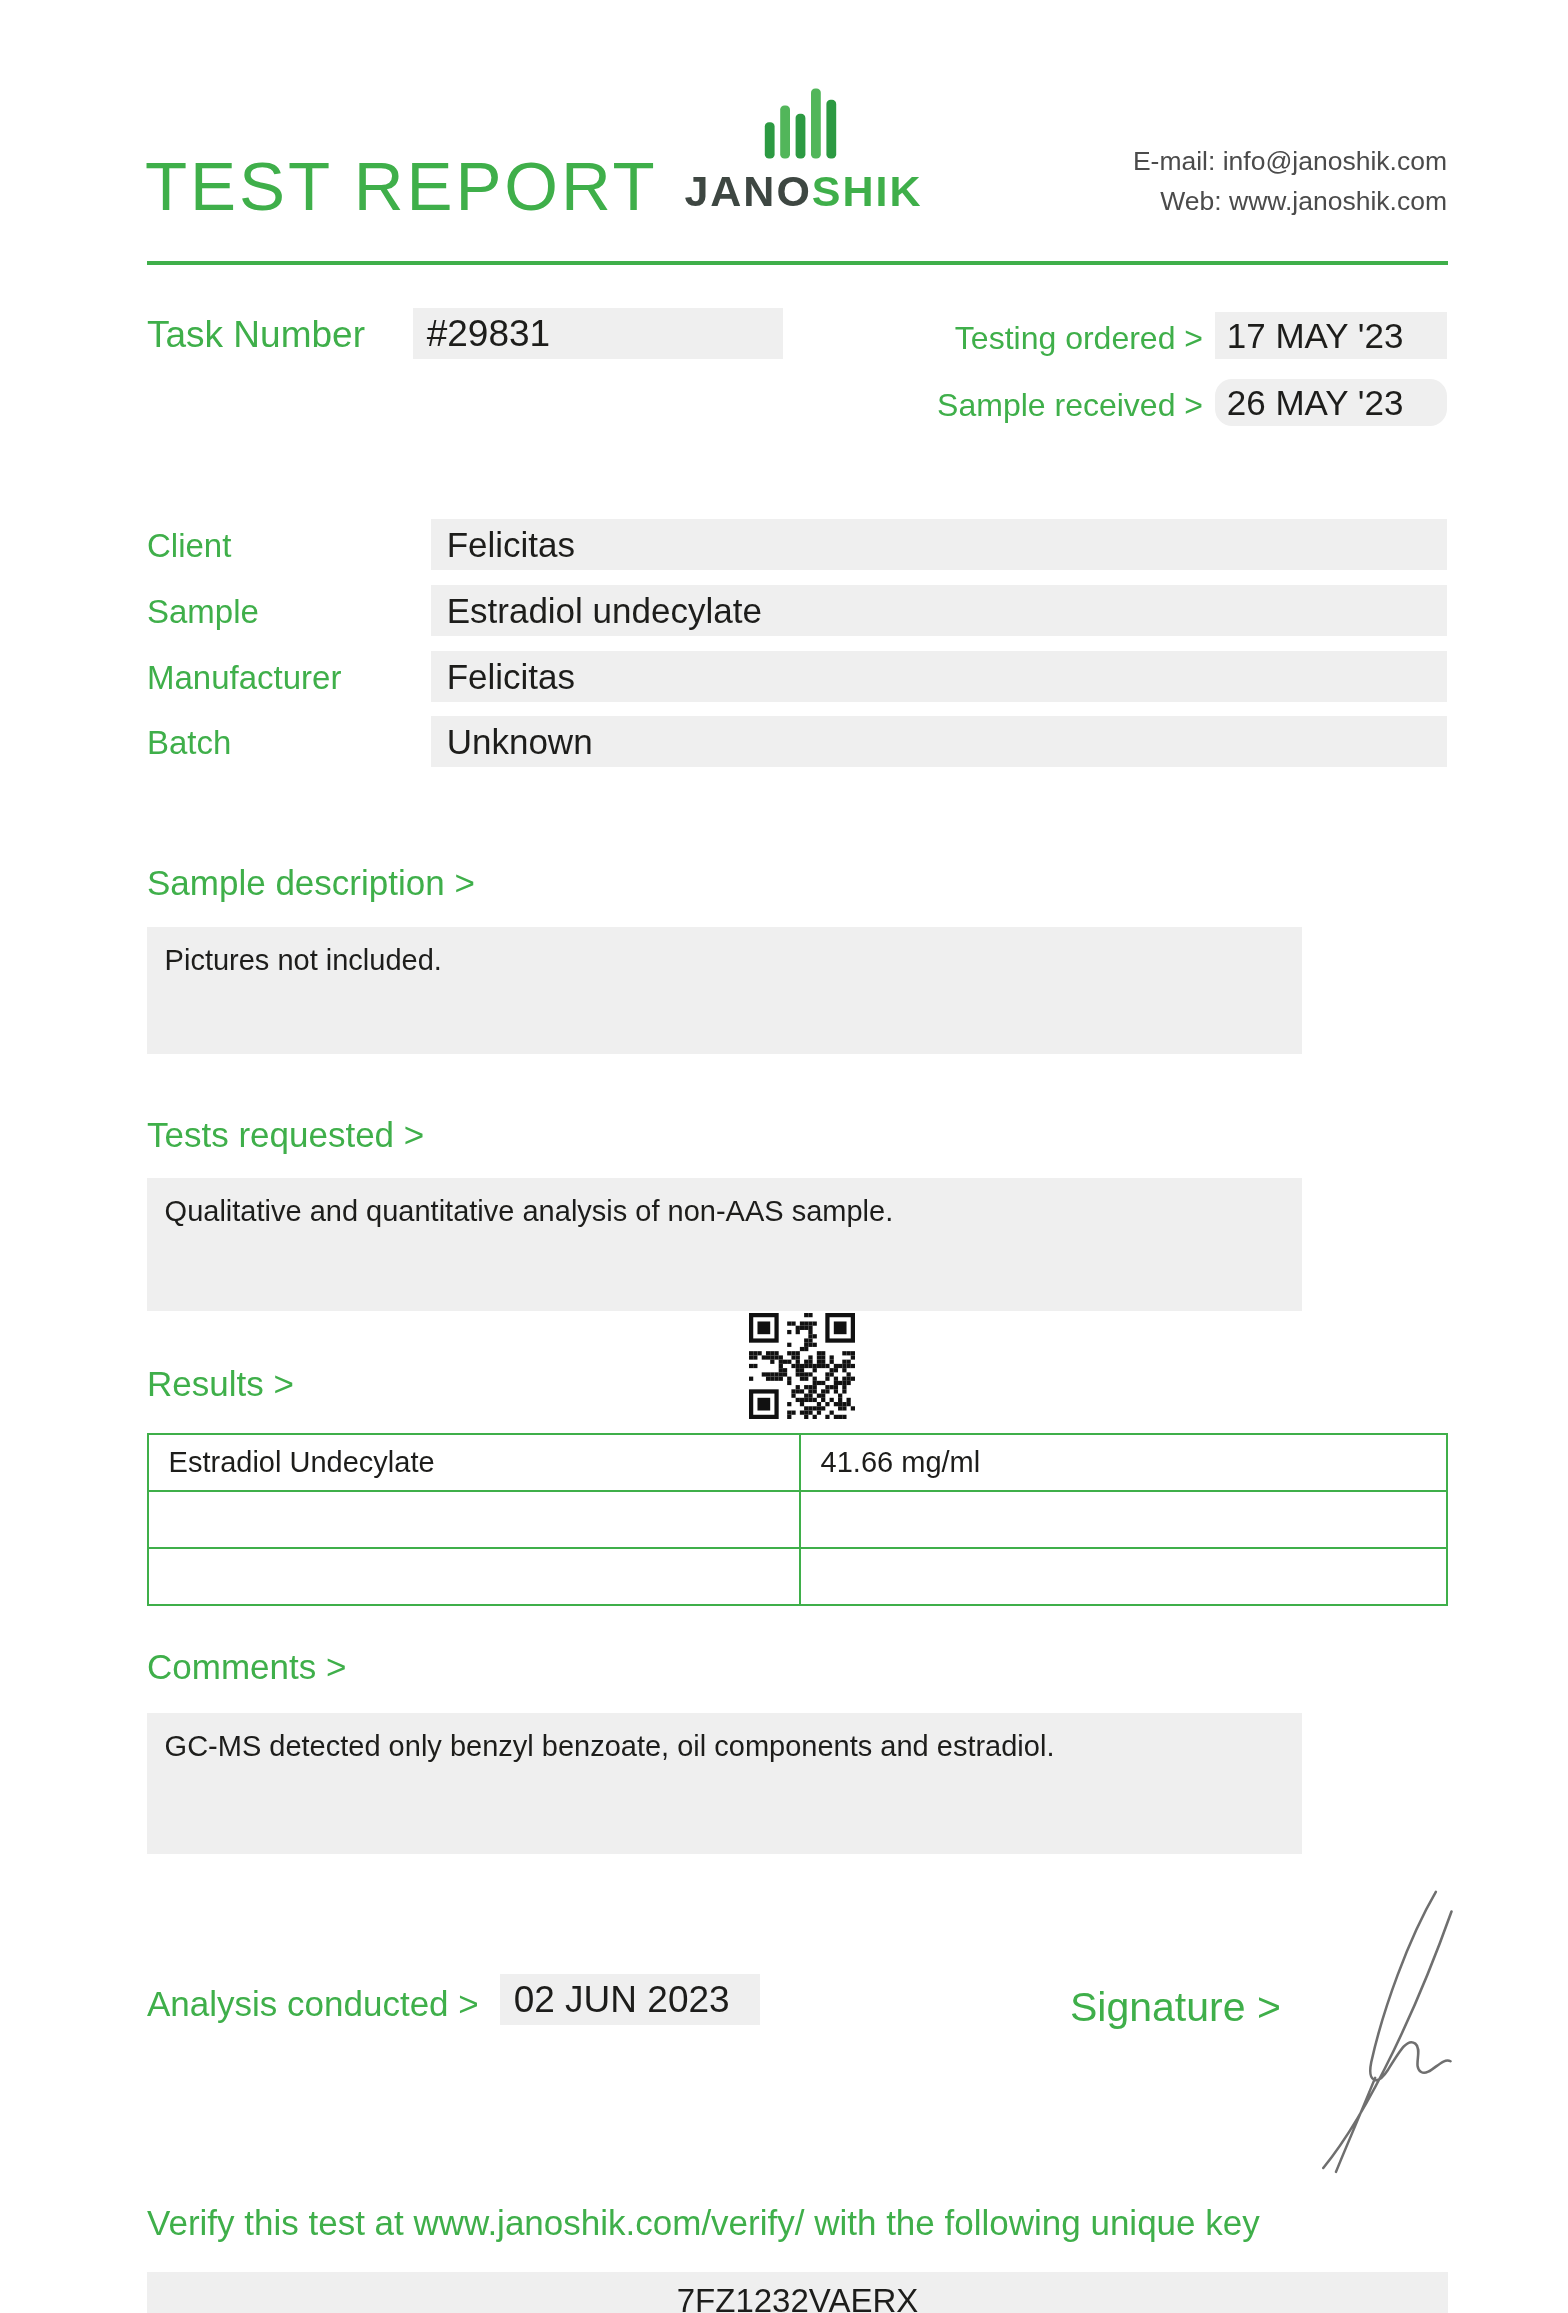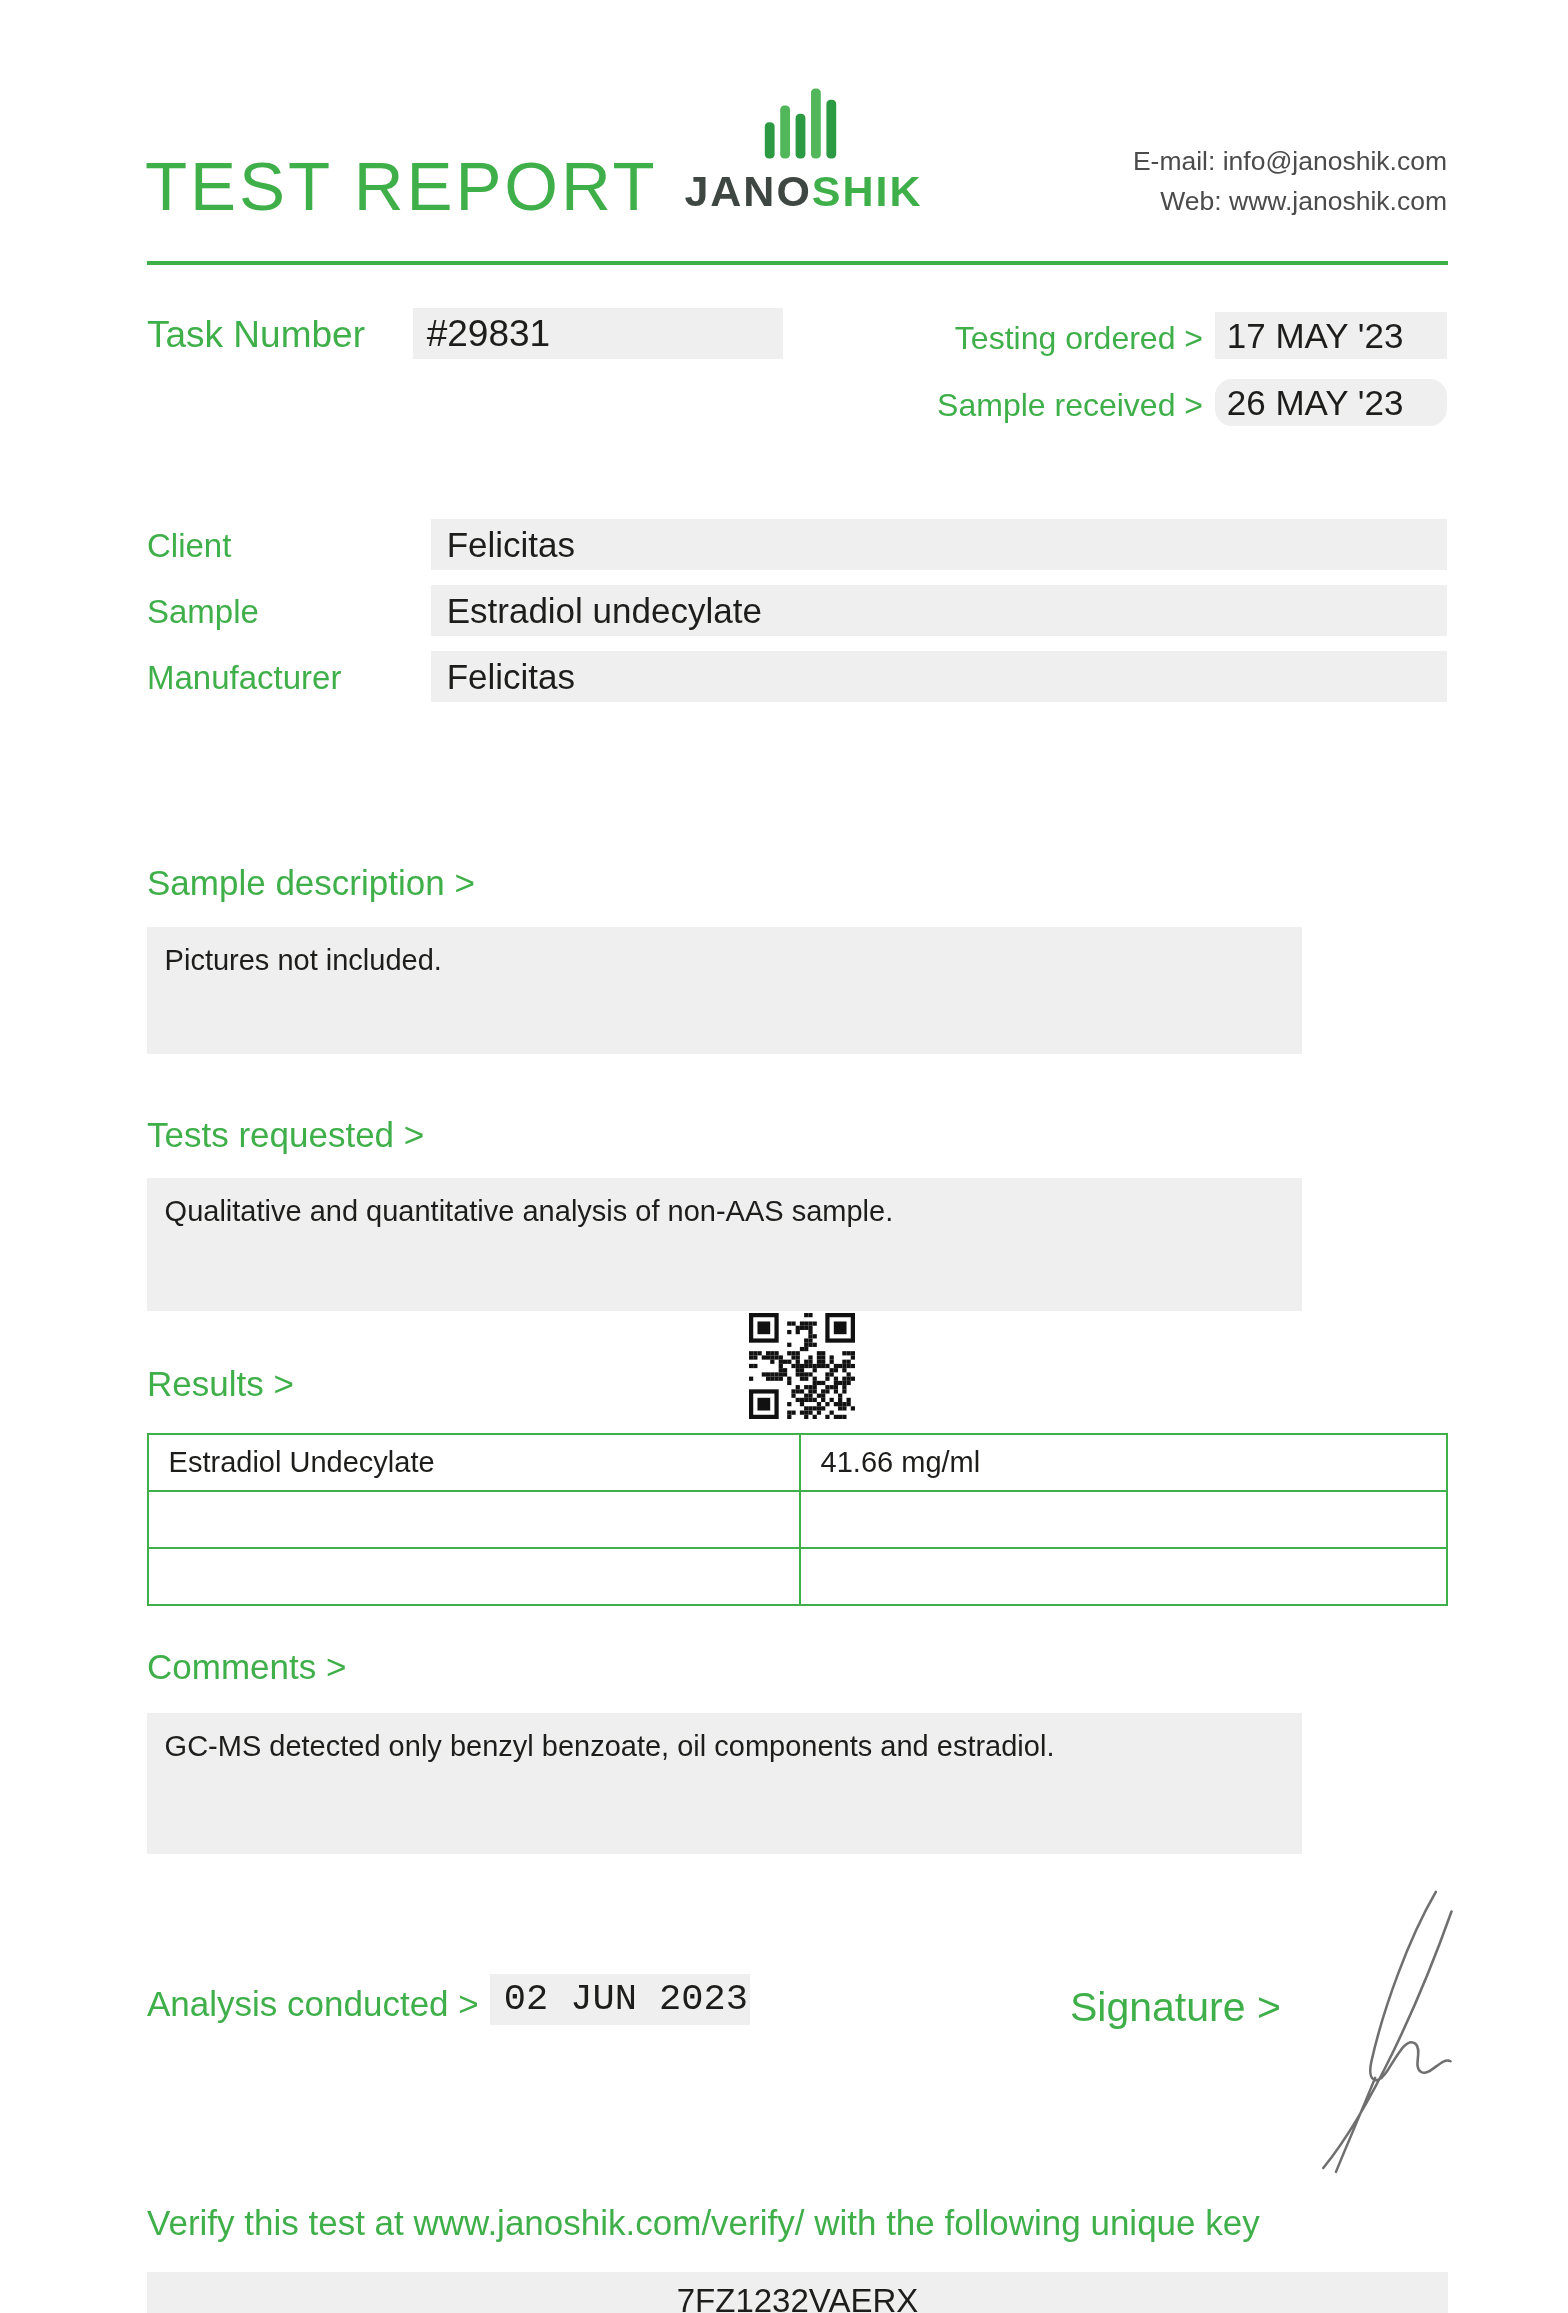--- a/index.html
+++ b/index.html
@@ -62,22 +62,22 @@
 
   .qr{position:absolute;left:749px;top:1313px;width:106px;height:106px;}
 
   .results-table{position:absolute;left:147px;top:1433px;width:1301px;
                  border-collapse:collapse;table-layout:fixed;}
   .results-table td{border:2.9px solid var(--green);height:57px;font-size:29px;
                     padding:0 0 0 19.6px;vertical-align:middle;color:var(--ink);}
   .results-table td.c1{width:652px;}
 
   .analysis-label{position:absolute;left:147px;top:1984px;font-size:35px;white-space:nowrap;}
-  .analysis-box{position:absolute;left:490px;top:1974px;width:260px;height:51px;
-                line-height:51px;font-size:37px;padding-left:13.7px;font-family:Liberation Mono, monospace;}
+  .analysis-box{position:absolute;left:500px;top:1974px;width:260px;height:51px;
+                line-height:51px;font-size:37px;padding-left:13.7px;}
   .signature-label{position:absolute;left:1070px;top:1984px;font-size:41px;white-space:nowrap;}
   .signature{position:absolute;left:1289px;top:1874px;}
 
   .verify{position:absolute;left:147px;top:2203px;width:1301px;font-size:35px;
           color:var(--green);white-space:nowrap;}
   .key-box{position:absolute;left:147px;top:2272px;width:1301px;height:78px;
            text-align:center;font-size:33px;padding-top:9.8px;}
 </style>
 </head>
 <body>
@@ -114,20 +114,24 @@
     <div class="dlabel">Client</div>
     <div class="dvalue">Felicitas</div>
   </div>
   <div class="detail-row dr1">
     <div class="dlabel">Sample</div>
     <div class="dvalue">Estradiol undecylate</div>
   </div>
   <div class="detail-row dr2">
     <div class="dlabel">Manufacturer</div>
     <div class="dvalue">Felicitas</div>
+  </div>
+  <div class="detail-row dr3">
+    <div class="dlabel">Batch</div>
+    <div class="dvalue">Unknown</div>
   </div>
 
   <div class="heading h-desc">Sample description &gt;</div>
   <div class="textbox b-desc">Pictures not included.</div>
 
   <div class="heading h-tests">Tests requested &gt;</div>
   <div class="textbox b-tests">Qualitative and quantitative analysis of non-AAS sample.</div>
 
   <svg class="qr" viewBox="0 0 100 100" fill="#111">
       <rect x="52" y="0" width="4" height="4"></rect>

